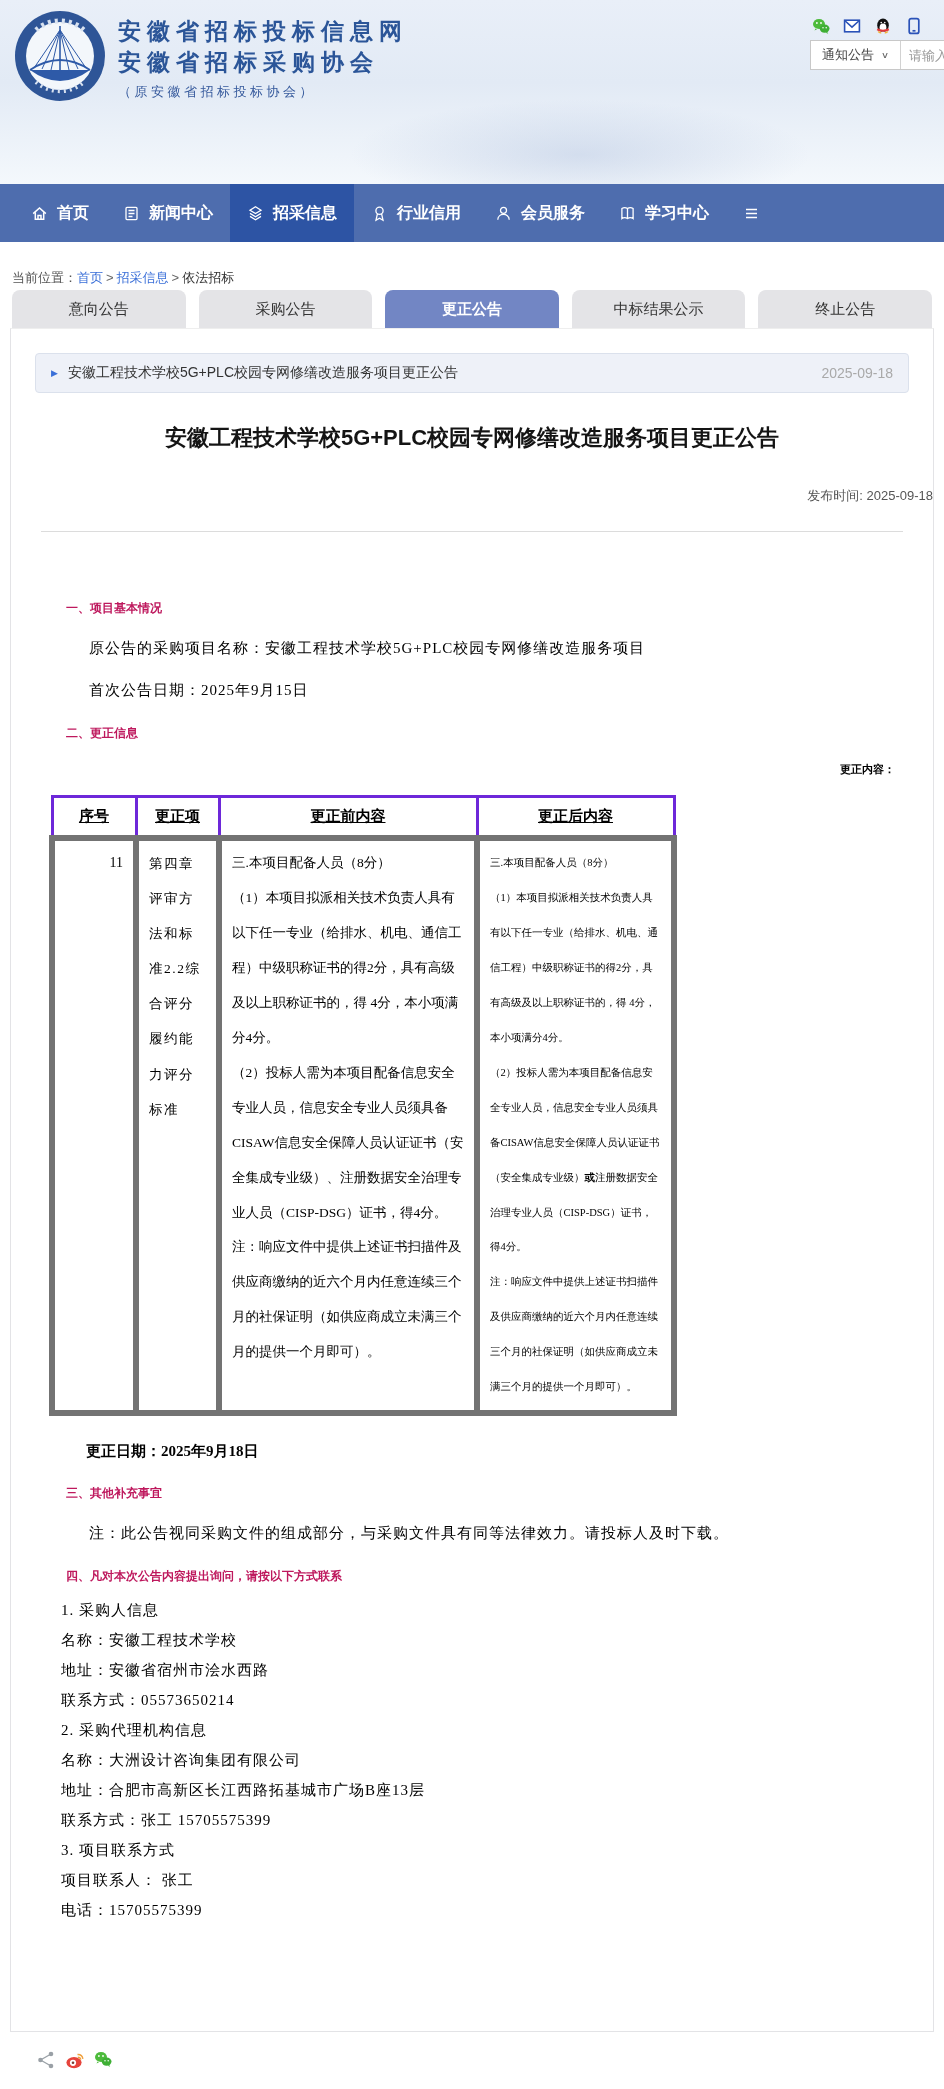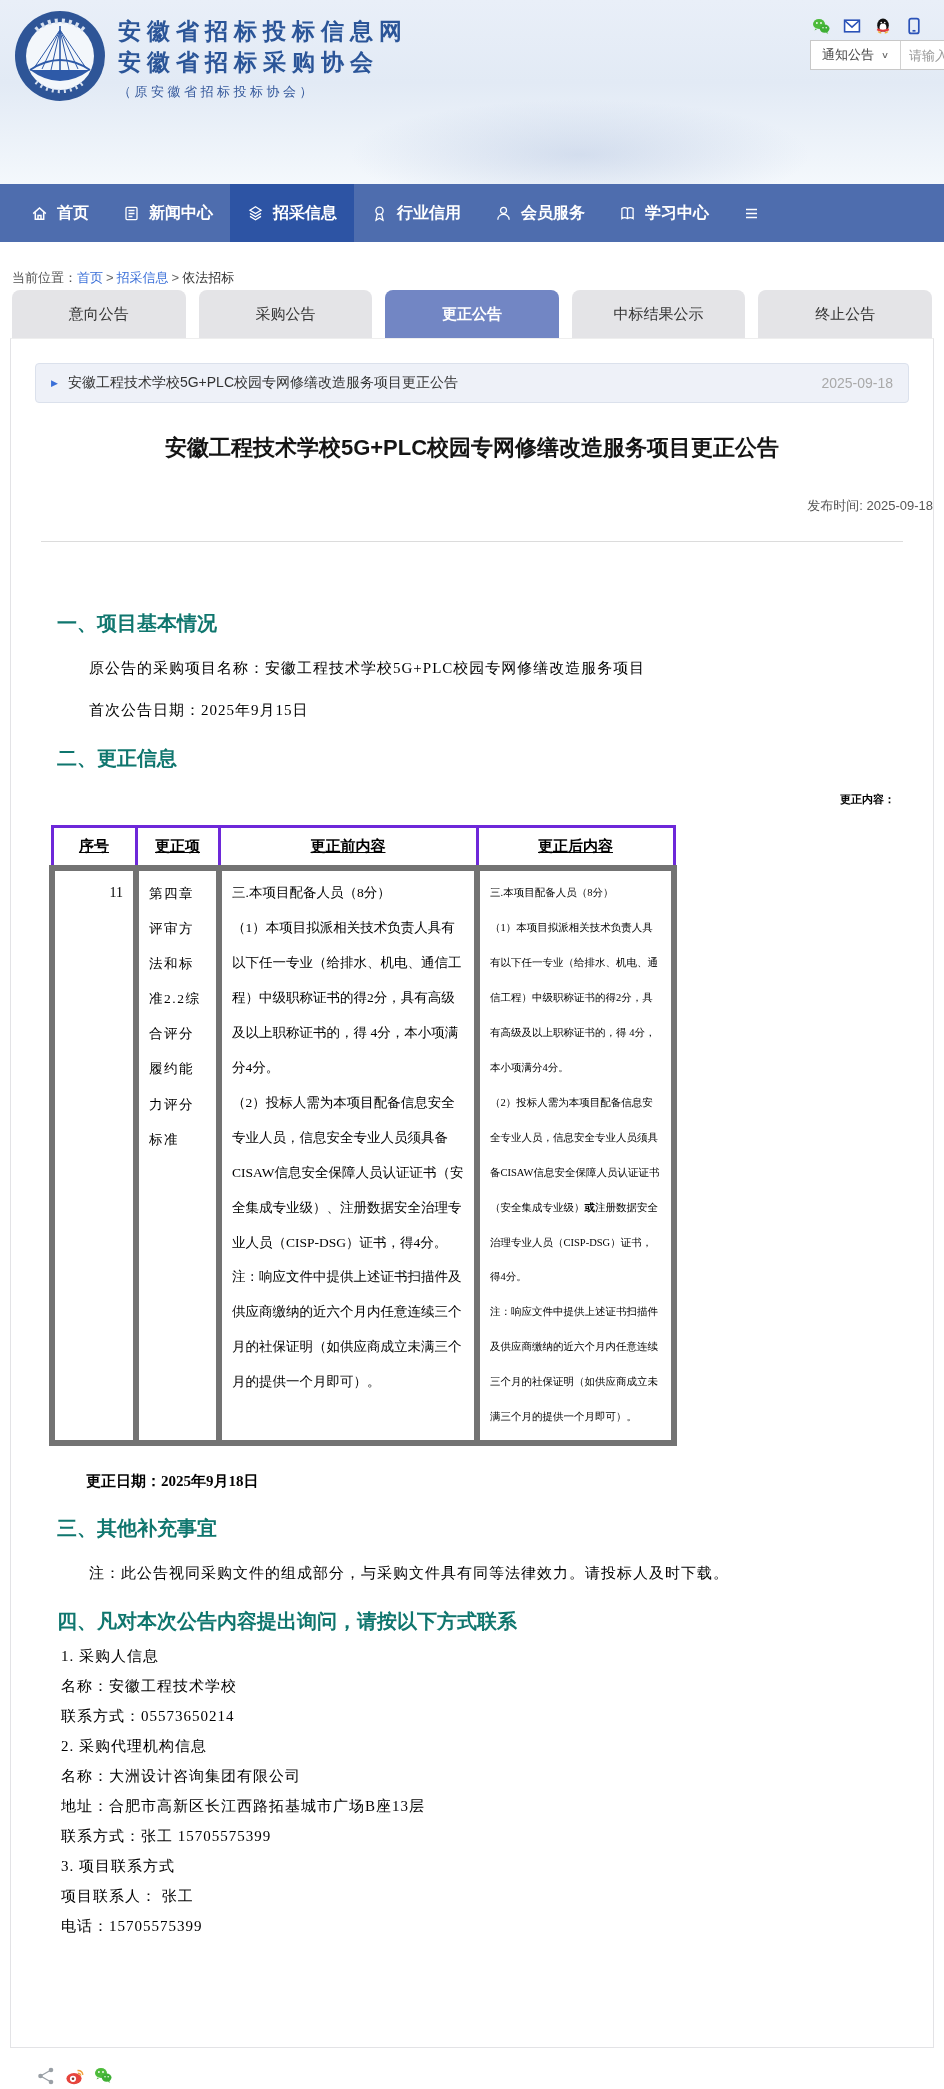--- a/index.html
+++ b/index.html
@@ -52,42 +52,42 @@
     color:#fff; font-size:16px; font-weight:700; cursor:pointer; white-space:nowrap;
   }
   .nav-item.active { background:#2d54a4; }
   .nav-item .ic { width:17px; height:17px; display:inline-flex; }
   
   .breadcrumb { height:48px; padding:27px 0 0 12px; font-size:13px; color:#555; }
   .breadcrumb .bc-link { color:#3a6fd8; cursor:pointer; text-decoration:none; }
   .breadcrumb .bc-sep { color:#666; margin:0 3px; }
   .breadcrumb .bc-current { color:#333; }
   
-  .tabs { display:flex; gap:13px; margin:0 12px; height:48px; }
+  .tabs { display:flex; gap:13px; margin:0 12px; height:38px; }
   .tab {
     flex:1; display:flex; align-items:center; justify-content:center;
     background:#e4e4e7; color:#333; font-size:15px;
     border-radius:8px 8px 0 0; cursor:pointer;
   }
   .tab.active { background:#7286c4; color:#ffffff; font-weight:700; }
   
   .panel { margin:0 10px; border:1px solid #e3e3e6; border-top:1px solid #eee; background:#fff; padding-bottom:112px; }
   .list-row {
     margin:24px 24px 0; height:40px; display:flex; align-items:center;
     background:#eef1f8; border:1px solid #dbe1ec; border-radius:4px; padding:0 15px; cursor:pointer;
   }
   .list-row .arrow { color:#3a6fd8; font-size:9px; }
   .list-title { flex:1; margin-left:10px; font-size:14px; color:#333; }
   .list-date { font-size:14px; color:#a9a9a9; }
   .article-title { margin:30px 40px 0; text-align:center; font-size:22px; font-weight:700; color:#141414; line-height:30px; }
   .pub-time { margin:34px 0 0 48px; font-size:13px; color:#555;text-align:right; }
   .divider { margin:26px 30px 0; border-top:1px solid #dcdcdc; height:0; }
   
   .article { font-family:"Liberation Serif","DejaVu Serif",serif; color:#000; padding:0 38px; }
-  .sec-h { font-family:"Liberation Sans",sans-serif; font-size:20px; font-weight:700; color:#0f766e; margin:8px; }
+  .sec-h { font-family:"Liberation Sans",sans-serif; font-size:12px; font-weight:700; color:#be185d; margin:17px; }
   .mt-big { margin-top:68px; }
   .mt-med { margin-top:24px; }
   .sec-lines p, .note-line { margin:20px 0 0 40px; font-size:15px; line-height:22px; letter-spacing:1px; }
   .sub-label { margin:20px 0 18px 37px; font-weight:700; font-size:11px;text-align:right; }
   table.correction { border-collapse:collapse; table-layout:fixed; width:622px; margin-top:10px; }
   table.correction th {
     border:3px solid #6d28d9; font-weight:700; text-align:center;
     font-size:15px; padding:9px 4px; font-family:"Liberation Serif",serif;text-decoration:underline;
   }
   table.correction td { border:6px solid #737373; vertical-align:top; padding:5px 10px; }
@@ -311,20 +311,21 @@
 
     <div class="correction-date">更正日期：2025年9月18日</div>
 
     <h2 class="sec-h mt-med">三、其他补充事宜</h2>
     <p class="note-line">注：此公告视同采购文件的组成部分，与采购文件具有同等法律效力。请投标人及时下载。</p>
 
     <h2 class="sec-h mt-med">四、凡对本次公告内容提出询问，请按以下方式联系</h2>
     <div class="contact" id="contact-lines">
         <p>1. 采购人信息</p>
         <p>名称：安徽工程技术学校</p>
+        <p>地址：安徽省宿州市浍水西路</p>
         <p>联系方式：05573650214</p>
         <p>2. 采购代理机构信息</p>
         <p>名称：大洲设计咨询集团有限公司</p>
         <p>地址：合肥市高新区长江西路拓基城市广场B座13层</p>
         <p>联系方式：张工 15705575399</p>
         <p>3. 项目联系方式</p>
         <p>项目联系人： 张工</p>
         <p>电话：15705575399</p>
       </div>
   </div>

